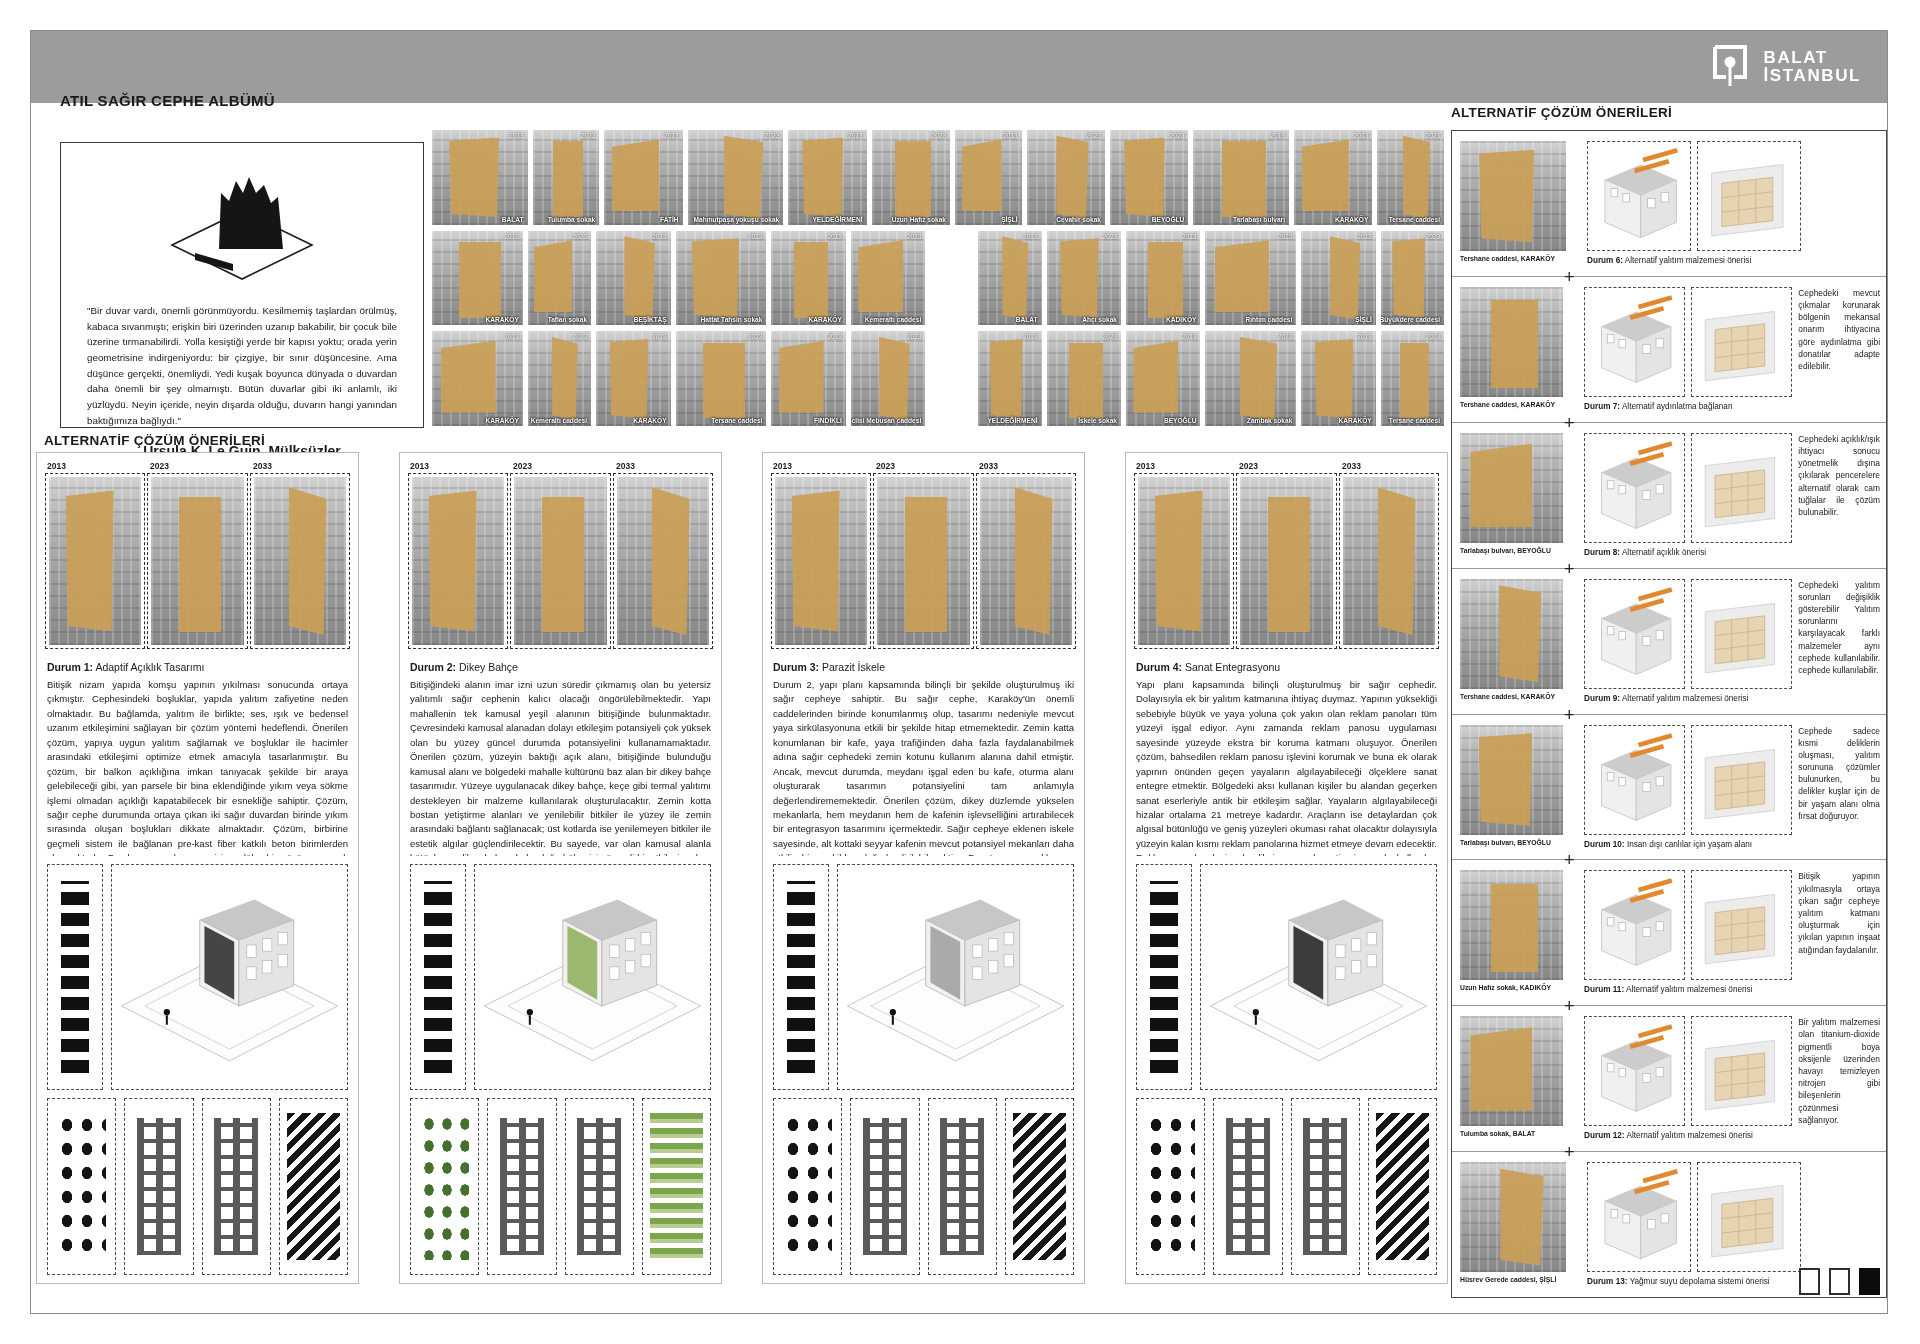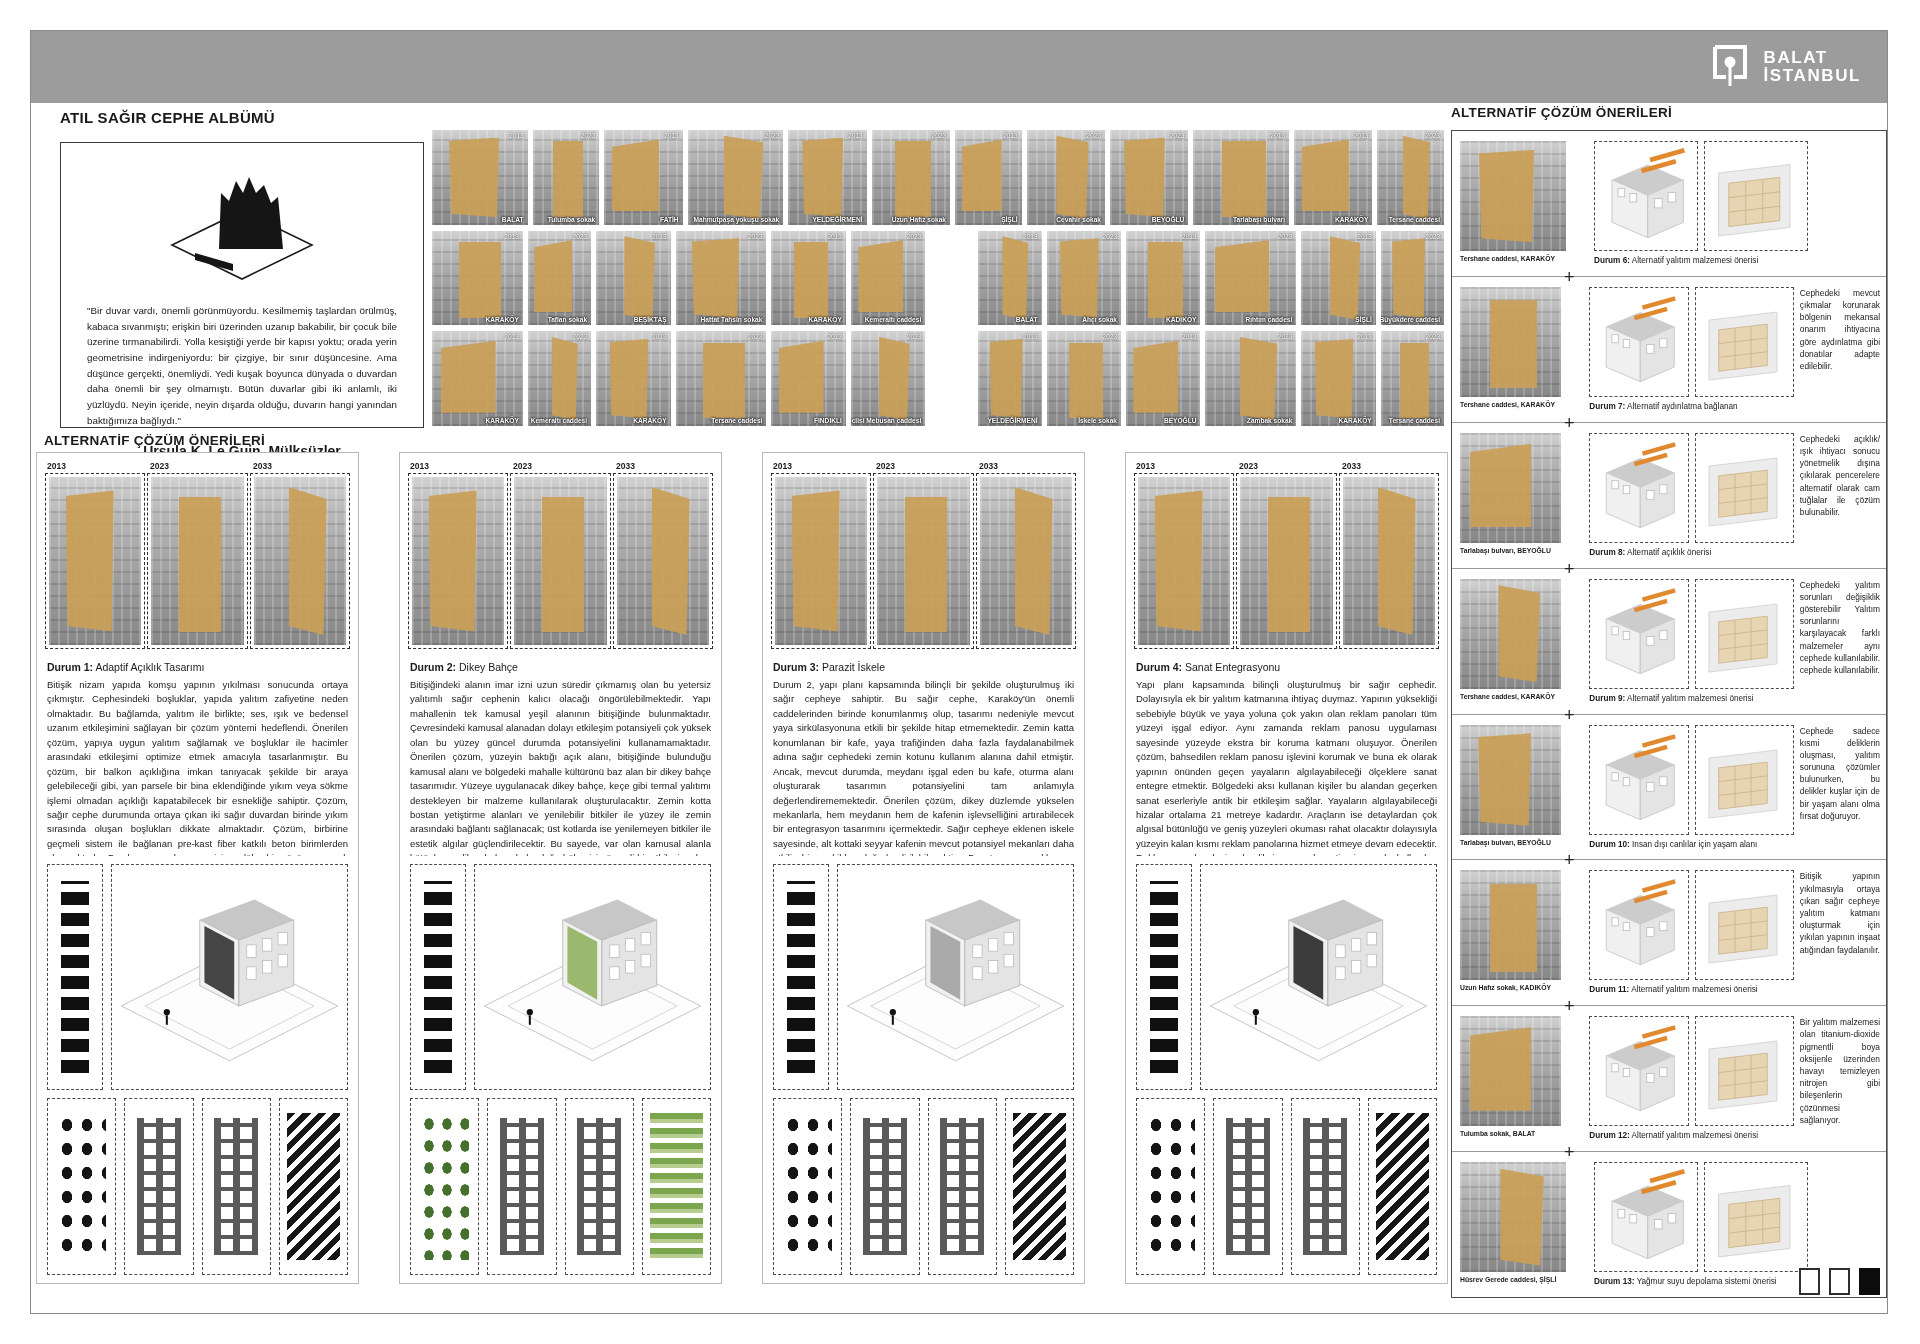--- a/index.html
+++ b/index.html
@@ -3,21 +3,21 @@
 <meta charset="utf-8">
 <style>
   html,body{margin:0;padding:0;background:#ffffff;}
   body{width:1920px;height:1344px;position:relative;font-family:"Liberation Sans",sans-serif;color:#1a1a1a;overflow:hidden;}
   .frame{position:absolute;left:30px;top:30px;width:1858px;height:1284px;border:1px solid #8a8a8a;box-sizing:border-box;}
   
   .topbar{position:absolute;left:31px;top:31px;width:1856px;height:72px;background:#9c9c9c;display:flex;align-items:center;justify-content:flex-end;padding-right:26px;box-sizing:border-box;}
   .brand{display:flex;align-items:center;gap:12px;color:#fff;}
   .brand-texts{font-weight:bold;font-size:17px;letter-spacing:1.6px;line-height:1.08;}
   
-  .album-title{position:absolute;left:60px;top:109px;font-size:15px;font-weight:bold;letter-spacing:.3px;}
+  .album-title{position:absolute;left:60px;top:92px;font-size:15px;font-weight:bold;letter-spacing:.3px;}
   .quote-box{position:absolute;left:60px;top:142px;width:364px;height:286px;border:1px solid #3a3a3a;box-sizing:border-box;text-align:center;}
   .quote-icon{margin-top:22px;}
   .quote-text{margin:12px 26px 0;font-size:9.8px;line-height:1.6;text-align:justify;}
   .quote-attr{margin-top:15px;font-size:14px;font-weight:bold;}
   
   .ph{position:relative;overflow:hidden;background:linear-gradient(180deg,#d2d2d2 0%,#b8b8b8 22%,#9d9d9d 62%,#878787 100%);}
   .ph::before{content:"";position:absolute;inset:0;background:
      repeating-linear-gradient(90deg,rgba(255,255,255,.30) 0 2px,transparent 2px 9px),
      repeating-linear-gradient(0deg,rgba(0,0,0,.18) 0 2px,transparent 2px 12px);opacity:.65;}
   .ph::after{content:"";position:absolute;background:#c99f57;opacity:.93;}
@@ -67,21 +67,21 @@
   
   .solutions-title{position:absolute;left:1451px;top:105px;font-size:13.5px;font-weight:bold;letter-spacing:.3px;}
   .solutions{position:absolute;left:1451px;top:130px;width:436px;height:1168px;border:1px solid #4a4a4a;box-sizing:border-box;display:flex;flex-direction:column;background:#fff;}
   .sol-row{flex:1;position:relative;display:flex;padding:10px 6px 4px 8px;box-sizing:border-box;border-top:1px solid #9a9a9a;min-height:0;}
   .sol-row:first-child{border-top:none;}
   .sol-row:first-child .cross{display:none;}
   .cross{position:absolute;left:112px;top:-10px;font-size:18px;font-weight:300;color:#222;z-index:3;background:transparent;}
   .sol-photo-wrap{width:106px;display:flex;flex-direction:column;}
   .sol-photo{height:110px;}
   .sol-photo-cap{font-size:6.8px;font-weight:bold;margin-top:4px;white-space:nowrap;}
-  .sol-mid{width:214px;margin-left:28px;display:flex;flex-direction:column;}
+  .sol-mid{width:214px;margin-left:21px;display:flex;flex-direction:column;}
   .sol-diags{display:flex;gap:6px;height:110px;}
   .sd{flex:1;}
   .sd svg{width:100%;height:100%;display:block;}
   .sol-cap{font-size:8.2px;margin-top:5px;white-space:nowrap;overflow:hidden;}
   .sol-cap b{font-weight:bold;}
   .sol-note{width:84px;margin:0 0 0 6px;font-size:8.4px;line-height:1.45;text-align:justify;}
   
   .pages{position:absolute;left:1799px;top:1268px;display:flex;gap:9px;}
   .pg{width:21px;height:27px;border:2px solid #2e2e2e;background:#fff;box-sizing:border-box;}
   .pg.filled{background:#0c0c0c;border-color:#0c0c0c;}

